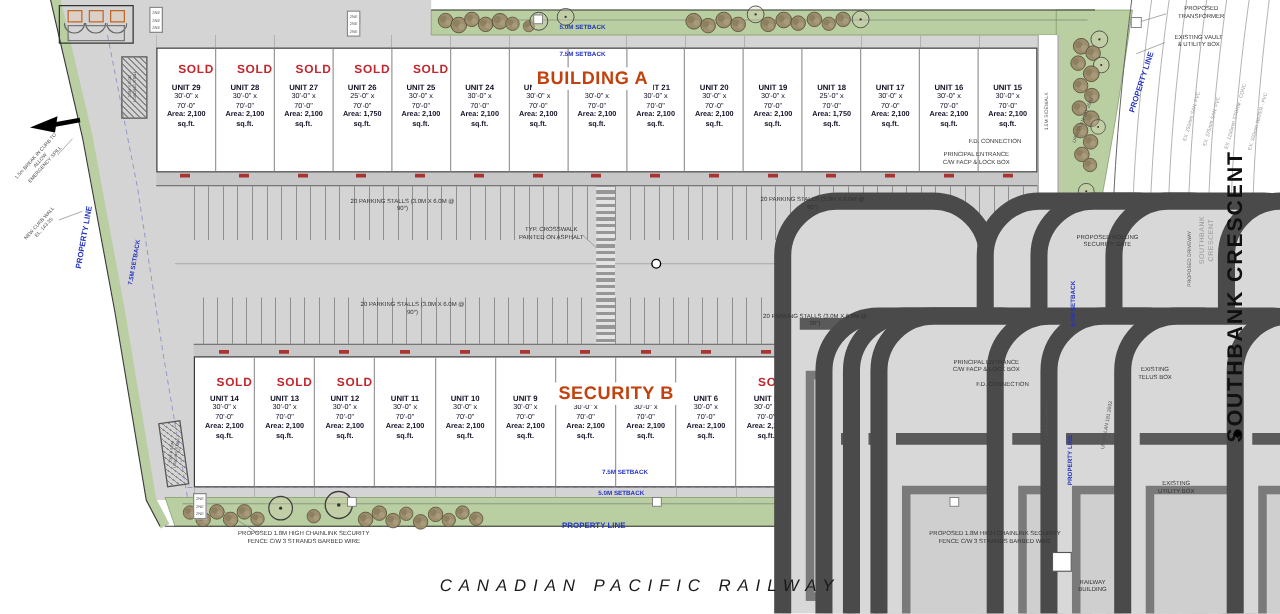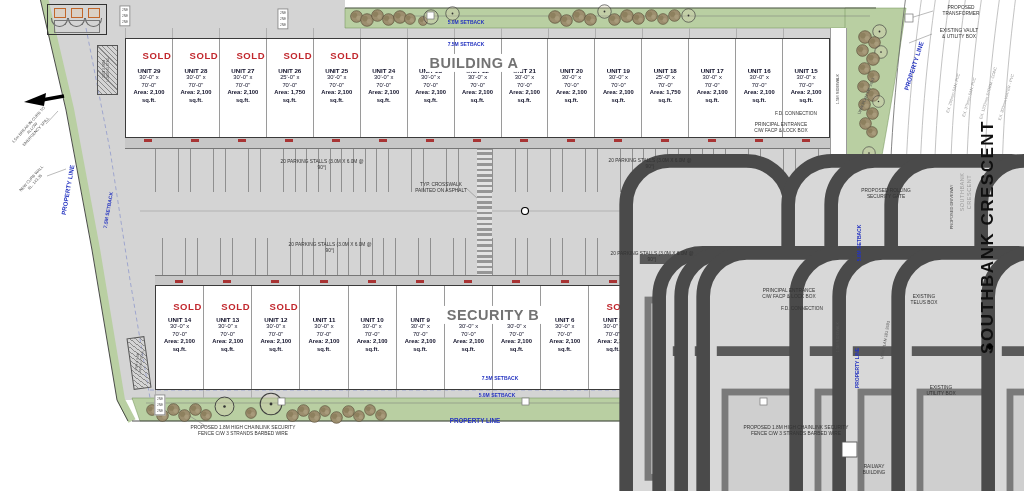--- a/index.html
+++ b/index.html
@@ -54,21 +54,21 @@
   #anno-layer{position:absolute;left:0;top:0;width:1024px;height:491px;z-index:40;pointer-events:none;}
   .ann{position:absolute;transform:translate(-50%,-50%);font-size:4.8px;line-height:1.25;color:#333;
     text-align:center;white-space:nowrap;}
   .blue{color:#2433c0;font-weight:bold;font-size:5px;}
   .blue-lg{font-size:6.3px;}
   .tiny{font-size:4px;color:#555;}
   .gray{color:#999;}
   .gray-sm{font-size:5.5px;color:#9a9a9a;letter-spacing:0.5px;}
   .micro{font-size:3.2px;color:#555;}
   .marker{font-size:3.2px;color:#555;background:#fff;border:0.7px solid #888;padding:0.5px 1.5px;line-height:1.9;}
-  .title{font-size:14.5px;font-weight:bold;color:#737373;background:#fff;padding:0 4px;letter-spacing:0.5px;}
+  .title{font-size:14.5px;font-weight:bold;color:#c2410c;background:#fff;padding:0 4px;letter-spacing:0.5px;}
   .street-big{font-size:17px;font-weight:bold;color:#101010;letter-spacing:1.5px;}
   .diamond{font-size:9px;color:#000;}
   .cpr{font-size:13.5px;font-style:italic;letter-spacing:5.5px;color:#1a1a1a;}
 </style>
 </head>
 <body>
 
 <div class="plan">
 
   <div class="asphalt"></div>
@@ -710,14 +710,17 @@
         <div>2NE</div>
         <div>2NE</div>
         <div>2NE</div>
       </div>
       <div class="ann street-big" style="left: 988px; top: 237px; transform: translate(-50%, -50%) rotate(-90deg);">
         <div>SOUTHBANK CRESCENT</div>
       </div>
       <div class="ann diamond" style="left: 990px; top: 347px; transform: translate(-50%, -50%);">
         <div>◆</div>
       </div>
+      <div class="ann cpr" style="left: 512px; top: 469px; transform: translate(-50%, -50%);">
+        <div>CANADIAN PACIFIC RAILWAY</div>
+      </div>
     </div>
 </div>
 
 </body></html>

